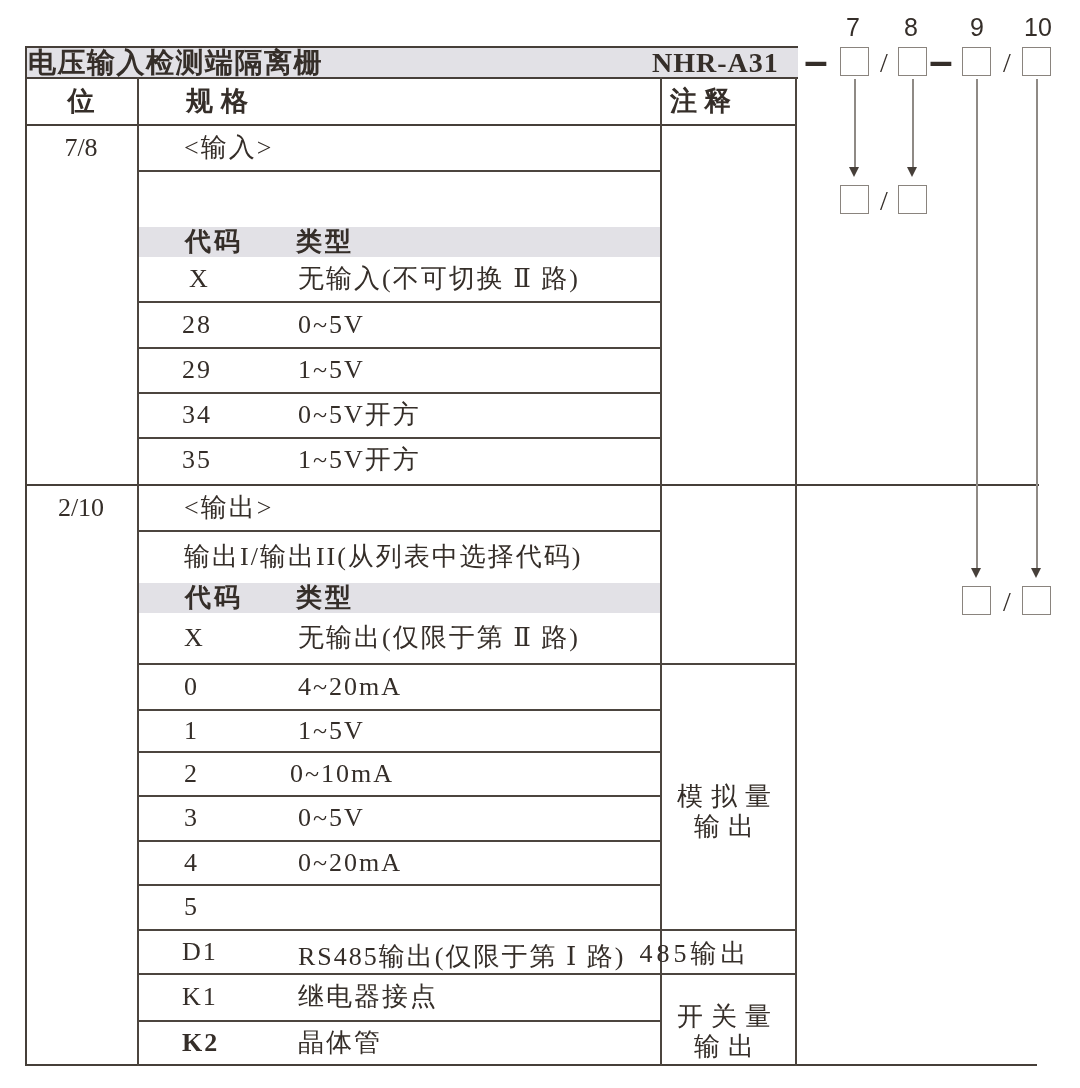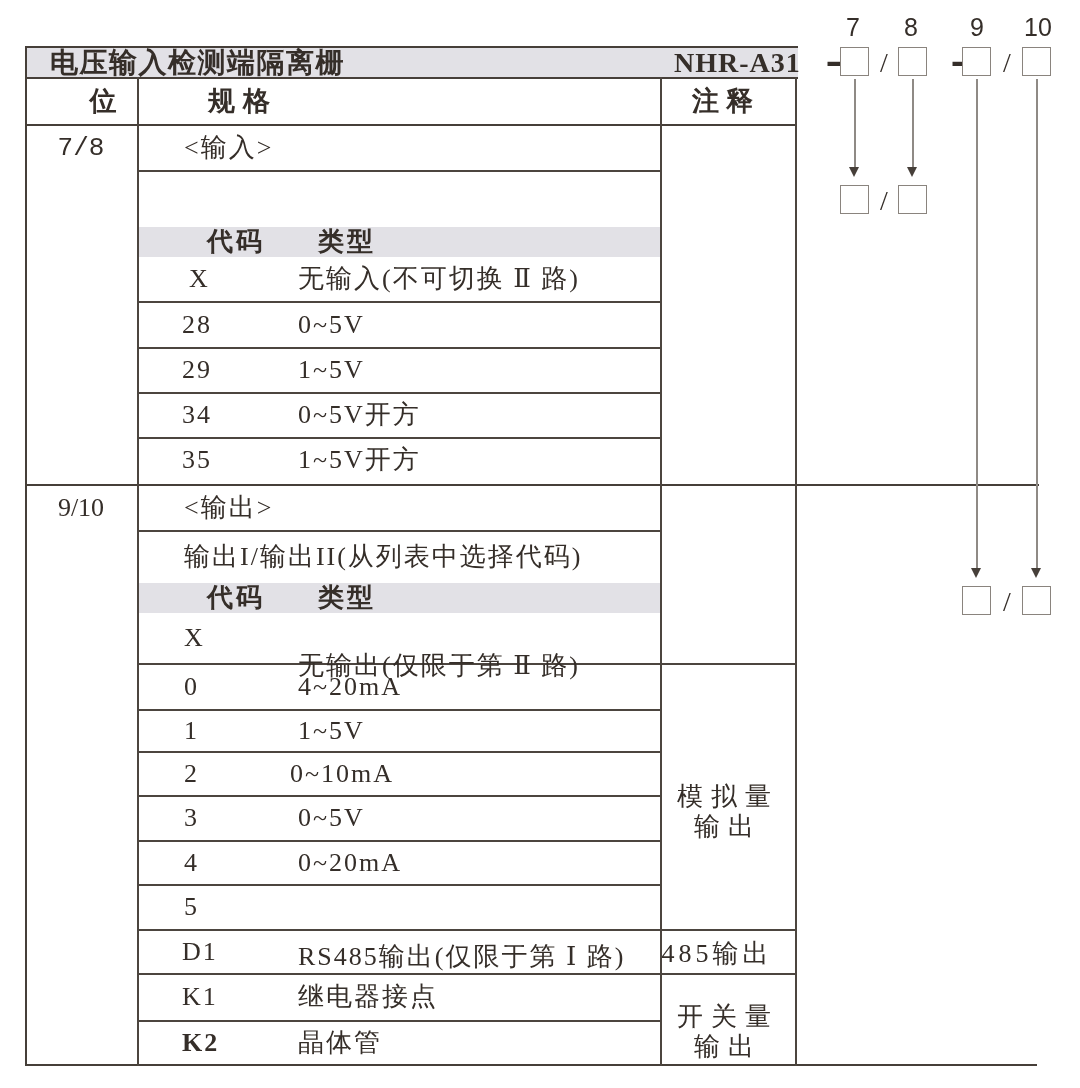--- a/index.html
+++ b/index.html
@@ -7,21 +7,21 @@
     width:1080px;height:1088px;background:#ffffff;position:relative;overflow:hidden;
     font-family:"Liberation Serif","DejaVu Serif",serif;color:#352e29;
   }
   #page{position:absolute;left:0;top:0;width:1080px;height:1088px;}
   .gray{position:absolute;background:#e2e1e6;}
   .hl{position:absolute;height:2px;background:#463f39;}
   .hl.thin{height:1.5px;background:#4c453f;}
   .vl{position:absolute;width:1.5px;background:#4c453f;}
   .vl.thick{width:2px;background:#463f39;}
   .t{position:absolute;font-size:26px;line-height:30px;letter-spacing:2px;white-space:nowrap;}
-  .b{font-weight:bold;margin-left:22px;}
+  .b{font-weight:bold;}
   .fs27{font-size:27px;}
   .fs28{font-size:28px;}
   .sans{font-family:"Liberation Sans","DejaVu Sans",sans-serif;}
   .ctr{text-align:center;}
   .cx{transform:translateX(-50%);}
   .box{position:absolute;width:27px;height:27px;border:1.5px solid #8a847e;background:#fff;}
   .aline{position:absolute;width:1.5px;background:#8f8a85;}
   .ahead{position:absolute;width:0;height:0;border-left:5.5px solid transparent;border-right:5.5px solid transparent;border-top:10px solid #463f39;}
   .note2{letter-spacing:8px;}
 </style>
@@ -60,44 +60,44 @@
   <div class="vl" style="left:660px;top:77px;height:989px;"></div>
   <div class="vl" style="left:795px;top:77px;height:989px;"></div>
 
   <div class="t b fs28" style="left:28px;top:48px;letter-spacing:1.5px;">电压输入检测端隔离栅</div>
   <div class="t b fs28" style="left:652px;top:48px;letter-spacing:1px;">NHR-A31</div>
 
   <div class="t b fs27 ctr" style="left:25px;top:86px;width:112px;letter-spacing:0;">位</div>
   <div class="t b fs27" style="left:186px;top:86px;letter-spacing:8px;">规格</div>
   <div class="t b fs27" style="left:670px;top:86px;letter-spacing:7px;">注释</div>
 
-  <div class="t ctr" style="left:25px;top:133px;width:112px;letter-spacing:0;font-family:Liberation Mono, monospace;">7/8</div>
+  <div class="t ctr" style="left:25px;top:133px;width:112px;letter-spacing:0;">7/8</div>
   <div class="t" style="left:184px;top:133px;">&lt;输入&gt;</div>
   <div class="t b" style="left:185px;top:227px;letter-spacing:3px;">代码</div>
   <div class="t b" style="left:296px;top:227px;letter-spacing:3px;">类型</div>
 
   <div class="t" style="left:189px;top:264px;">X</div>
   <div class="t" style="left:298px;top:264px;">无输入(不可切换 Ⅱ 路)</div>
   <div class="t" style="left:182px;top:310px;">28</div>
   <div class="t" style="left:298px;top:310px;">0~5V</div>
   <div class="t" style="left:182px;top:355px;">29</div>
   <div class="t" style="left:298px;top:355px;">1~5V</div>
   <div class="t" style="left:182px;top:400px;">34</div>
   <div class="t" style="left:298px;top:400px;">0~5V开方</div>
   <div class="t" style="left:182px;top:445px;">35</div>
   <div class="t" style="left:298px;top:445px;">1~5V开方</div>
 
-  <div class="t ctr" style="left:25px;top:493px;width:112px;letter-spacing:0;">9/10</div>
+  <div class="t ctr" style="left:25px;top:493px;width:112px;letter-spacing:0;">2/10</div>
   <div class="t" style="left:184px;top:493px;">&lt;输出&gt;</div>
   <div class="t" style="left:184px;top:542px;">输出I/输出II(从列表中选择代码)</div>
   <div class="t b" style="left:185px;top:583px;letter-spacing:3px;">代码</div>
   <div class="t b" style="left:296px;top:583px;letter-spacing:3px;">类型</div>
 
   <div class="t" style="left:184px;top:623px;">X</div>
-  <div class="t" style="left:298px;top:623px;margin-top:28px;">无输出(仅限于第 Ⅱ 路)</div>
+  <div class="t" style="left:298px;top:623px;">无输出(仅限于第 Ⅱ 路)</div>
   <div class="t" style="left:184px;top:672px;">0</div>
   <div class="t" style="left:298px;top:672px;">4~20mA</div>
   <div class="t" style="left:184px;top:716px;">1</div>
   <div class="t" style="left:298px;top:716px;">1~5V</div>
   <div class="t" style="left:184px;top:759px;">2</div>
   <div class="t" style="left:290px;top:759px;">0~10mA</div>
   <div class="t" style="left:184px;top:803px;">3</div>
   <div class="t" style="left:298px;top:803px;">0~5V</div>
   <div class="t" style="left:184px;top:848px;">4</div>
   <div class="t" style="left:298px;top:848px;">0~20mA</div>
@@ -106,21 +106,21 @@
   <div class="t" style="left:298px;top:942px;">RS485输出(仅限于第 Ⅰ 路)</div>
   <div class="t" style="left:182px;top:982px;">K1</div>
   <div class="t" style="left:298px;top:982px;">继电器接点</div>
   <div class="t" style="left:182px;top:1028px;font-weight:bold;">K2</div>
   <div class="t" style="left:298px;top:1028px;">晶体管</div>
 
   <div class="t ctr note2" style="left:661px;top:782px;width:134px;">
     <div>模拟量</div>
     <div>输出</div>
   </div>
-  <div class="t ctr" style="left:661px;top:939px;width:112px;letter-spacing:4px;">485输出</div>
+  <div class="t ctr" style="left:639px;top:939px;width:112px;letter-spacing:4px;">485输出</div>
   <div class="t ctr note2" style="left:661px;top:1002px;width:134px;">
     <div>开关量</div>
     <div>输出</div>
   </div>
 
   <div class="t sans cx" style="left:853px;top:12px;font-size:25px;letter-spacing:0;">7</div>
   <div class="t sans cx" style="left:911px;top:12px;font-size:25px;letter-spacing:0;">8</div>
   <div class="t sans cx" style="left:977px;top:12px;font-size:25px;letter-spacing:0;">9</div>
   <div class="t sans cx" style="left:1038px;top:12px;font-size:25px;letter-spacing:0;">10</div>
 

